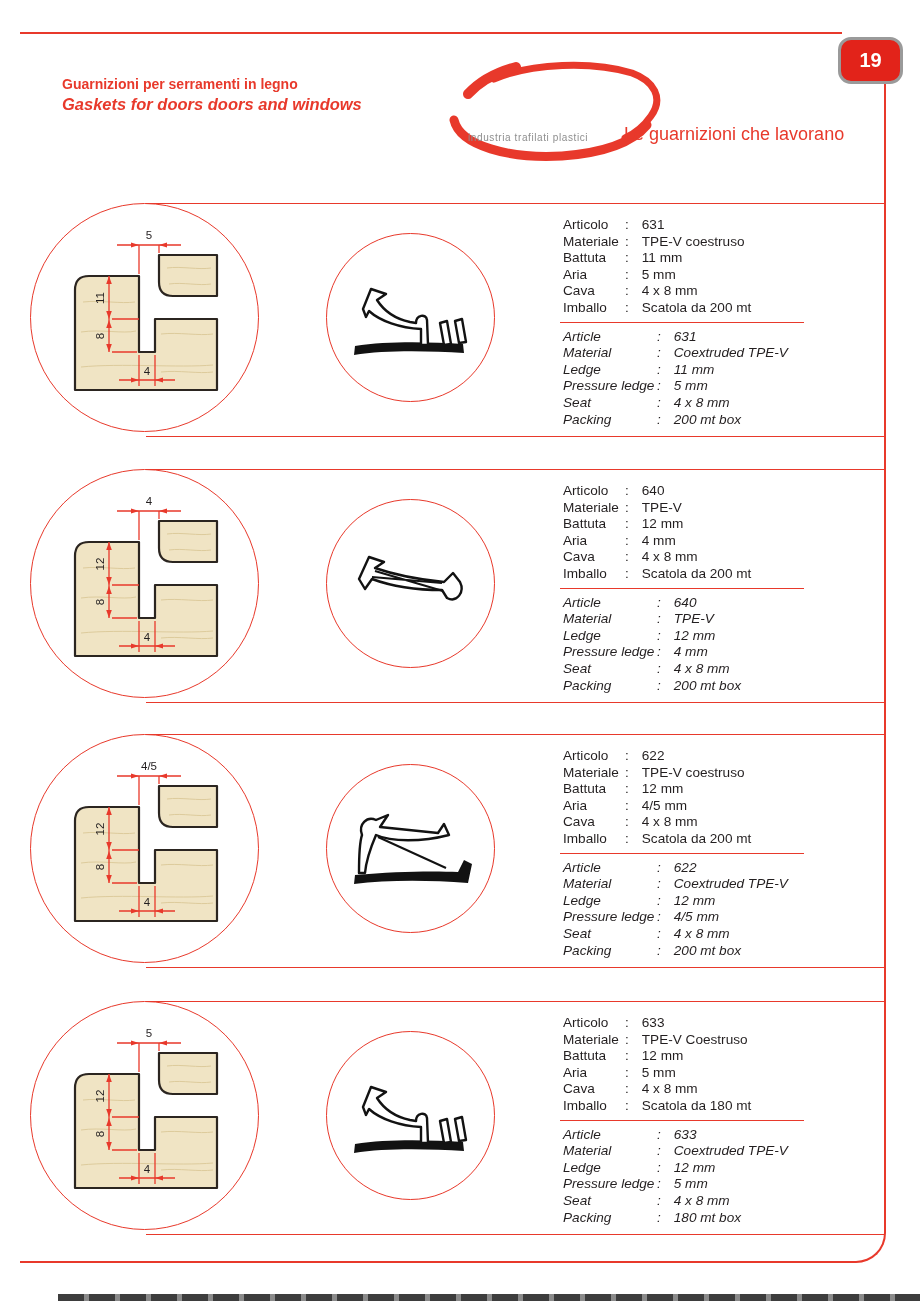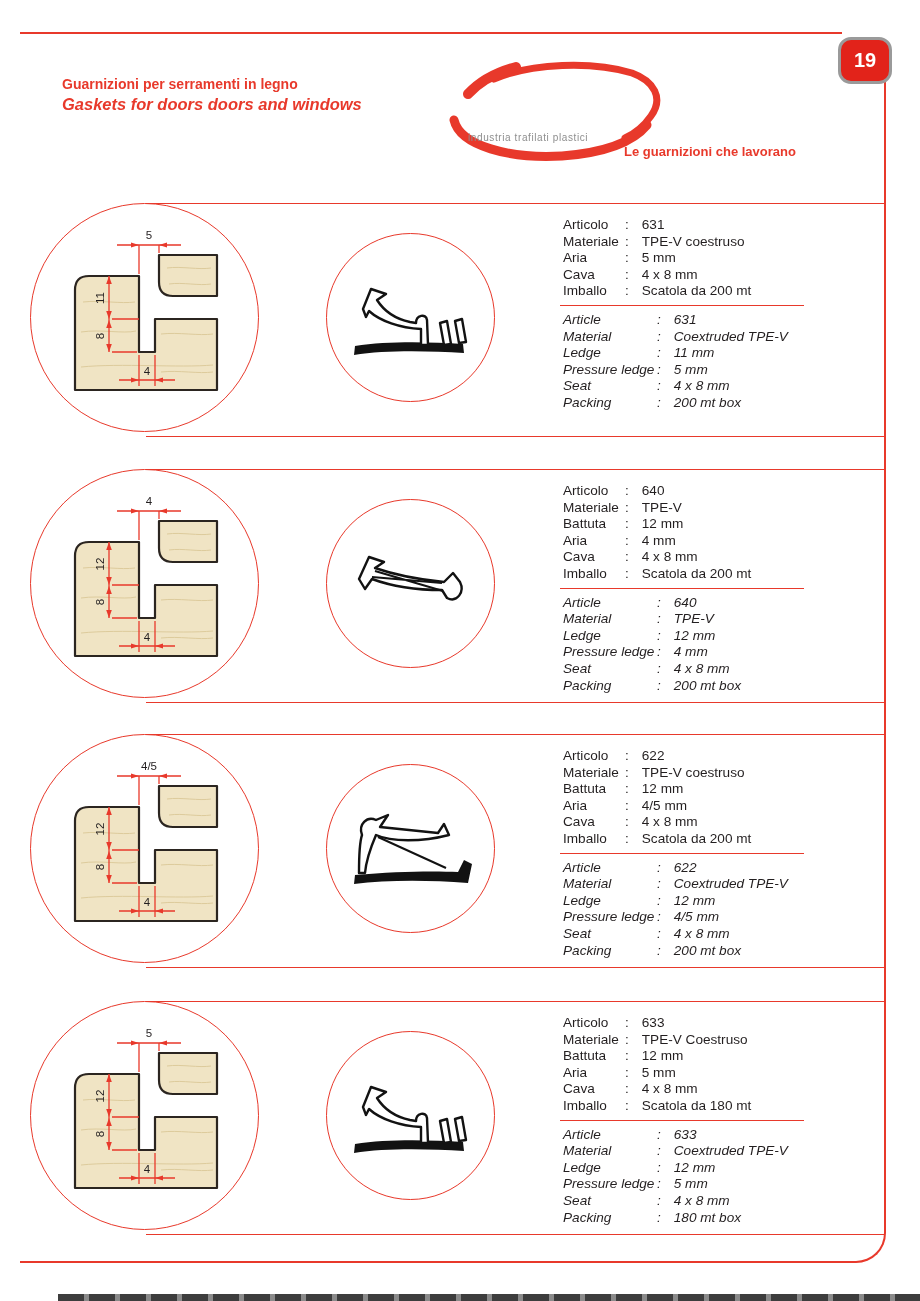--- a/index.html
+++ b/index.html
@@ -15,36 +15,36 @@
     width:920px;height:1301px;position:relative;background:#ffffff;
     font-family:"Liberation Sans",sans-serif;color:var(--ink);overflow:hidden;
   }
   .abs{position:absolute;}
 
   
   #top-rule{left:20px;top:32px;width:822px;height:0;border-top:2px solid var(--red);}
   #page-frame{left:20px;top:58px;width:866px;height:1205px;
     border-right:2px solid var(--red);border-bottom:2px solid var(--red);
     border-bottom-right-radius:30px;}
-  #page-badge{left:838px;top:37px;width:54px;height:47px;border-radius:13px;
+  #page-badge{left:838px;top:37px;width:65px;height:47px;border-radius:13px;
     background:var(--badge-red);border:3px solid #9a9a9a;
     display:flex;align-items:center;justify-content:center;
     color:#fff;font-size:20px;font-weight:bold;}
   #titles{left:62px;top:74px;line-height:20px;}
   #titles .t1{font-size:14px;font-weight:bold;color:var(--red);}
   #titles .t2{font-size:16.5px;font-weight:bold;font-style:italic;color:var(--red);}
 
   #logo{left:440px;top:58px;width:230px;height:110px;}
   #logo svg{position:absolute;left:0;top:0;}
   #logo .wordmark{position:absolute;left:26px;top:24px;font-size:44px;font-weight:bold;
     color:var(--gray);letter-spacing:-1px;line-height:44px;}
   #logo .wordmark sup{font-size:15px;vertical-align:18px;letter-spacing:0;}
   #logo .logo-sub{position:absolute;left:28px;top:74px;font-size:10px;color:var(--gray);
     letter-spacing:.6px;}
-  #tagline{left:624px;top:144px;font-size:13px;font-weight:bold;color:var(--red);}
+  #tagline{left:624px;top:124px;font-size:18px;font-weight:normal;color:var(--red);}
 
   
   .product-row{position:absolute;left:0;width:920px;height:232px;}
   .row-line{position:absolute;left:146px;width:738px;height:0;border-top:1.8px solid var(--red);}
   .row-line.top{top:-1px;}
   .row-line.bottom{bottom:-1px;}
   .big-circle{position:absolute;left:30px;top:-1px;width:229px;height:229px;
     border:1.7px solid var(--red);border-radius:50%;}
   .small-circle{position:absolute;left:326px;top:29px;width:169px;height:169px;
     border:1.7px solid var(--red);border-radius:50%;}
@@ -140,20 +140,21 @@
         <path class="gasket-outline" d="M115 91 L122 89 L126 112 L119 113 Z"></path>
         <path class="gasket-outline" d="M130 89 L137 87 L141 110 L134 111 Z"></path>
       </svg>
 
     </div>
 
     <div class="specs">
       <div class="it-specs">
         <div class="spec-line"><span class="spec-label">Articolo</span><span class="spec-colon"></span><span class="spec-value">631</span></div>
         <div class="spec-line"><span class="spec-label">Materiale</span><span class="spec-colon"></span><span class="spec-value">TPE-V coestruso</span></div>
+        <div class="spec-line"><span class="spec-label">Battuta</span><span class="spec-colon"></span><span class="spec-value">11 mm</span></div>
         <div class="spec-line"><span class="spec-label">Aria</span><span class="spec-colon"></span><span class="spec-value">5 mm</span></div>
         <div class="spec-line"><span class="spec-label">Cava</span><span class="spec-colon"></span><span class="spec-value">4 x 8 mm</span></div>
         <div class="spec-line"><span class="spec-label">Imballo</span><span class="spec-colon"></span><span class="spec-value">Scatola da 200 mt</span></div>
       </div>
       <hr class="spec-divider">
       <div class="en-specs">
         <div class="spec-line"><span class="spec-label">Article</span><span class="spec-colon"></span><span class="spec-value">631</span></div>
         <div class="spec-line"><span class="spec-label">Material</span><span class="spec-colon"></span><span class="spec-value">Coextruded TPE-V</span></div>
         <div class="spec-line"><span class="spec-label">Ledge</span><span class="spec-colon"></span><span class="spec-value">11 mm</span></div>
         <div class="spec-line"><span class="spec-label">Pressure ledge</span><span class="spec-colon"></span><span class="spec-value">5 mm</span></div>

